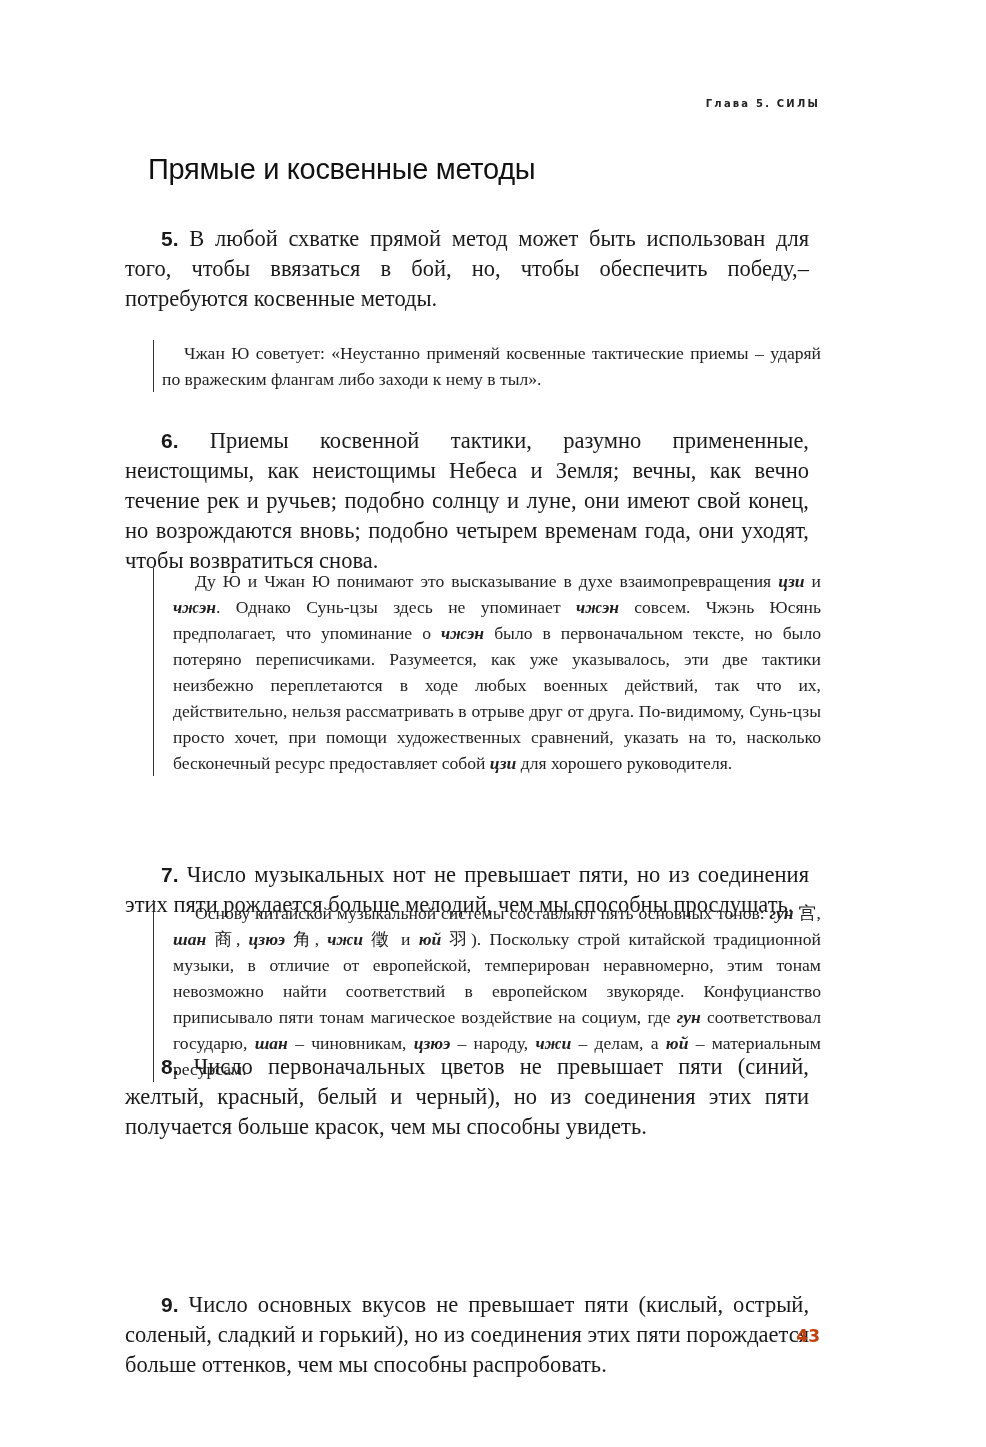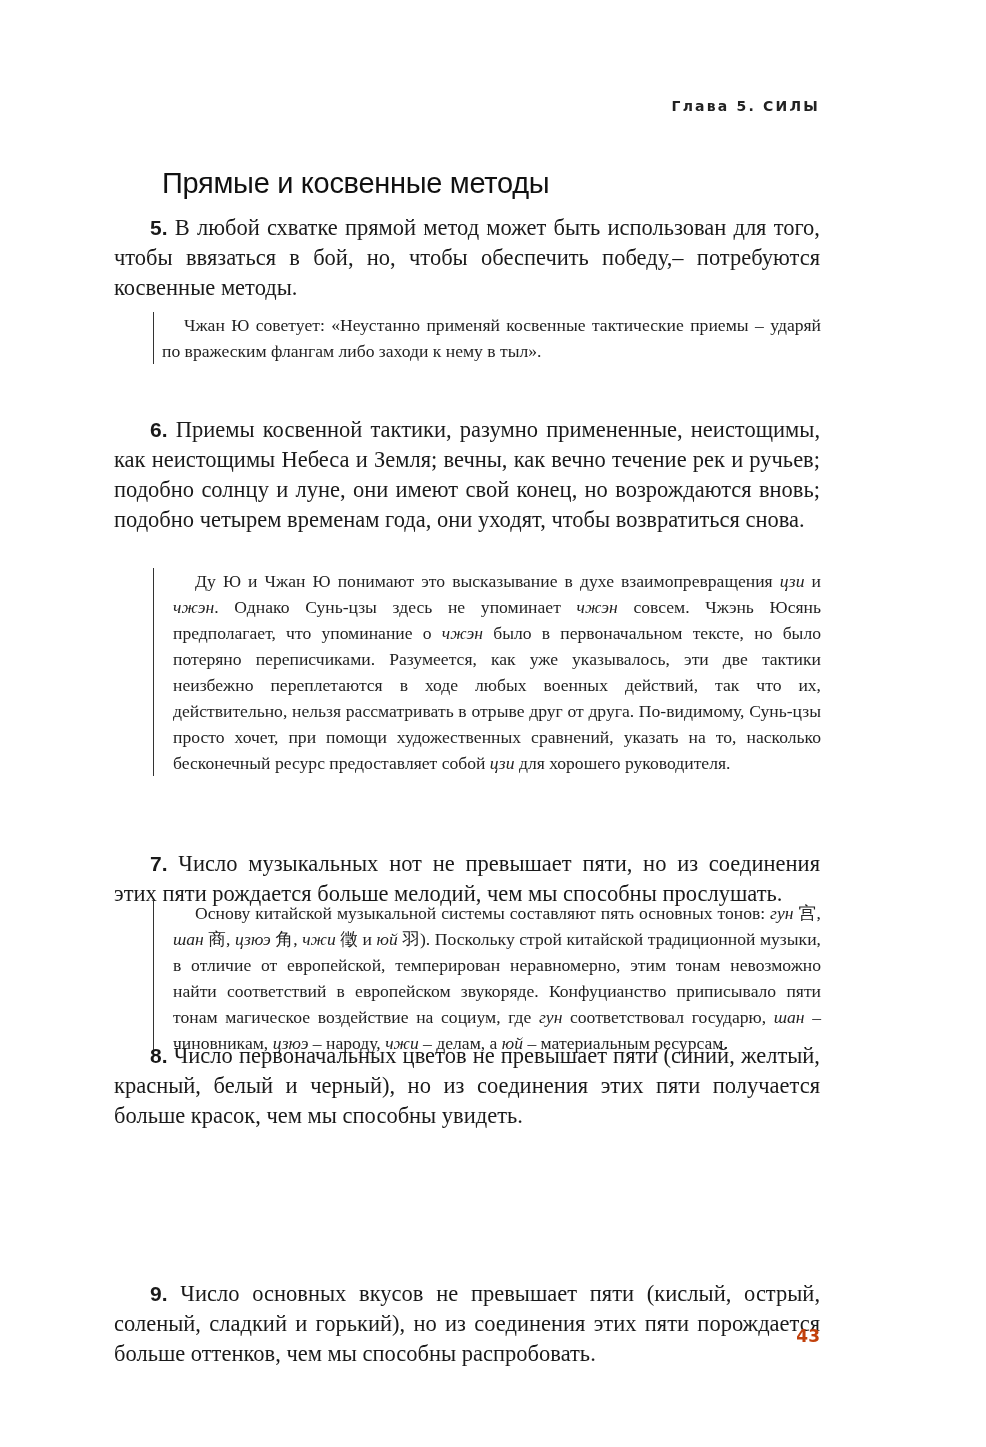--- a/index.html
+++ b/index.html
@@ -1,57 +1,57 @@
 <!DOCTYPE html>
 <html><head>
   <meta charset="utf-8">
   <style>
     html, body { margin: 0; padding: 0; background: #ffffff; }
     body { width: 986px; height: 1447px; position: relative; overflow: hidden; color: #1a1a1a; }
     .running-head {
       position: absolute; top: 98px; right: 166px;
-      font-family: "DejaVu Sans", sans-serif; font-size: 14px; letter-spacing: 2.2px; font-weight: bold; color: #222;
+      font-family: "DejaVu Sans", sans-serif; font-size: 10px; letter-spacing: 2.2px; font-weight: bold; color: #222;
     }
     .title {
       position: absolute; left: 148px; top: 153px;
       font-family: "Liberation Sans", sans-serif; font-size: 29px; font-weight: normal; color: #111;
-      letter-spacing: -0.3px; margin: 14px;
+      letter-spacing: -0.3px; margin: 0;
     }
     .content { position: absolute; left: 113px; width: 708px; }
     .para {
       font-family: "Liberation Serif", serif; font-size: 22.5px; line-height: 30px;
-      text-align: justify; text-indent: 36px; margin: 1px; color: #1a1a1a;
+      text-align: justify; text-indent: 36px; margin: 12px; color: #1a1a1a;
     }
     .para .num { font-family: "Liberation Sans", sans-serif; font-weight: bold; font-size: 21px; }
     .note {
       position: absolute; left: 153px; width: 668px;
       border-left: 1.5px solid #333; padding-left: 19px; box-sizing: border-box;
     }
     .note p {
       font-family: "Liberation Serif", serif; font-size: 17.6px; line-height: 26px;
       text-align: justify; text-indent: 22px; margin: 0; color: #222;
     }
-    .note i { font-style: italic; }
+    .note i { font-style: italic; font-weight: bold; }
     .page-num {
       position: absolute; right: 166px; top: 1326px;
       font-family: "DejaVu Sans", sans-serif; font-size: 17px; font-weight: bold; color: #c2410c;
     }
   </style>
 </head>
 <body>
 
 <div class="running-head">Глава 5. СИЛЫ</div>
 
 <h2 class="title">Прямые и косвенные методы</h2>
 
 <div class="content" style="top:212px;">
   <p class="para"><span class="num">5.</span> <span>В любой схватке прямой метод может быть использован для того, чтобы ввязаться в бой, но, чтобы обеспечить победу,– потребуются косвенные методы.</span></p>
 </div>
 
-<div class="note" style="top:312px;padding-left:8px;">
+<div class="note" style="top:340px;padding-left:8px;">
     <p><span>Чжан Ю советует: «Неустанно применяй косвенные тактические приемы – ударяй по вражеским флангам либо заходи к нему в тыл».</span></p>
   </div>
 
 <div class="content" style="top:414px;">
   <p class="para"><span class="num">6.</span> <span>Приемы косвенной тактики, разумно примененные, неистощимы, как неистощимы Небеса и Земля; вечны, как вечно течение рек и ручьев; подобно солнцу и луне, они имеют свой конец, но возрождаются вновь; подобно четырем временам года, они уходят, чтобы возвратиться снова.</span></p>
 </div>
 
 <div class="note" style="top:568px;">
     <p><span>Ду Ю и Чжан Ю понимают это высказывание в духе взаимопревращения </span><i>цзи</i><span> и </span><i>чжэн</i><span>. Однако Сунь-цзы здесь не упоминает </span><i>чжэн</i><span> совсем. Чжэнь Юсянь предполагает, что упоминание о </span><i>чжэн</i><span> было в первоначальном тексте, но было потеряно переписчиками. Разумеется, как уже указывалось, эти две тактики неизбежно переплетаются в ходе любых военных действий, так что их, действительно, нельзя рассматривать в отрыве друг от друга. По-видимому, Сунь-цзы просто хочет, при помощи художественных сравнений, указать на то, насколько бесконечный ресурс предоставляет собой </span><i>цзи</i><span> для хорошего руководителя.</span></p>
   </div>

